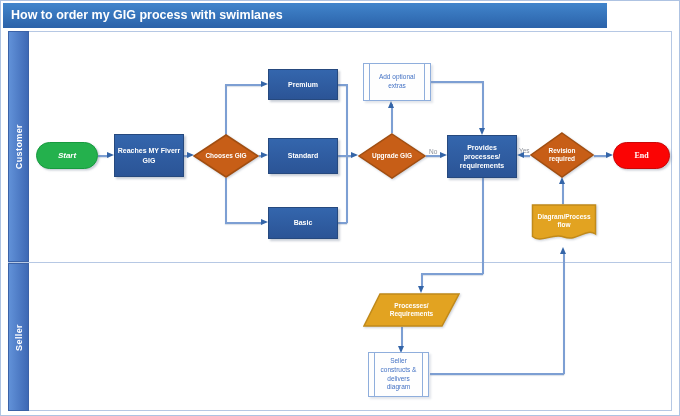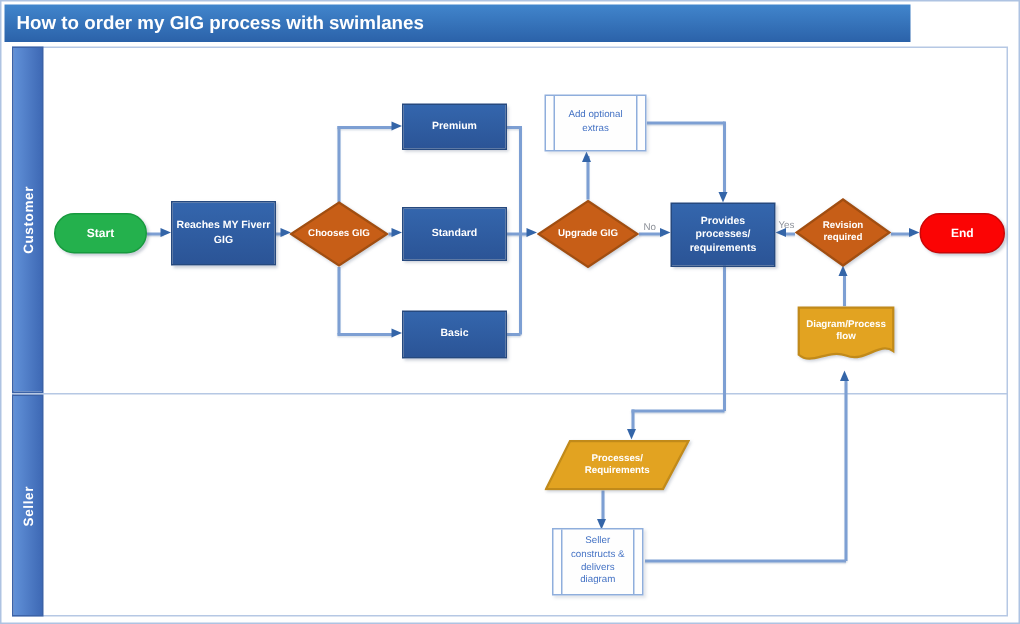--- a/index.html
+++ b/index.html
@@ -111,21 +111,21 @@
   <div class="line vl" style="left:561px;top:183px;height:20px;"></div>
   <div class="ar u" style="left:558px;top:176px;"></div>
 
   <div class="line hl" style="left:523px;top:154px;width:6px;"></div>
   <span class="edgelabel" style="left:517px;top:147px;">Yes</span>
   <div class="ar l" style="left:516px;top:151px;"></div>
 
   <div class="line hl" style="left:593px;top:154px;width:14px;"></div>
   <div class="ar r" style="left:605px;top:151px;"></div>
 
-  <div class="node stadium green" style="left:35px;top:141px;width:62px;height:27px;">
+  <div class="node stadium green" style="left:35px;top:141px;width:62px;height:27px;font-style:italic;">
     <span class="label">Start</span>
   </div>
 
   <div class="node rect" style="left:113px;top:133px;width:70px;height:43px;">
     <span class="label">Reaches MY Fiverr
 GIG</span>
   </div>
 
   <div class="node diamond" style="left:192px;top:133px;width:66px;height:44px;">
     <svg viewBox="0 0 66 44" preserveAspectRatio="none">
@@ -164,21 +164,21 @@
   </div>
 
   <div class="node diamond" style="left:529px;top:131px;width:64px;height:46px;">
     <svg viewBox="0 0 64 46" preserveAspectRatio="none">
       <polygon class="dpoly" points="32,1 63,23 32,45 1,23"></polygon>
     </svg>
     <span class="label">Revision
 required</span>
   </div>
 
-  <div class="node stadium red" style="left:612px;top:141px;width:57px;height:27px;">
+  <div class="node stadium red" style="left:612px;top:141px;width:57px;height:27px;font-family:Liberation Serif, serif;">
     <span class="label">End</span>
   </div>
 
   <div class="node gold" style="left:530px;top:202px;width:66px;height:42px;padding-bottom:6px;">
     <svg viewBox="0 0 66 42" preserveAspectRatio="none">
       <path class="gpoly" d="M1.5,2 H64.5 V31 C55,24.5 46,39 33,34 C21,29.5 10,41 1.5,33.5 Z"></path>
     </svg>
     <span class="label">Diagram/Process
 flow</span>
   </div>

